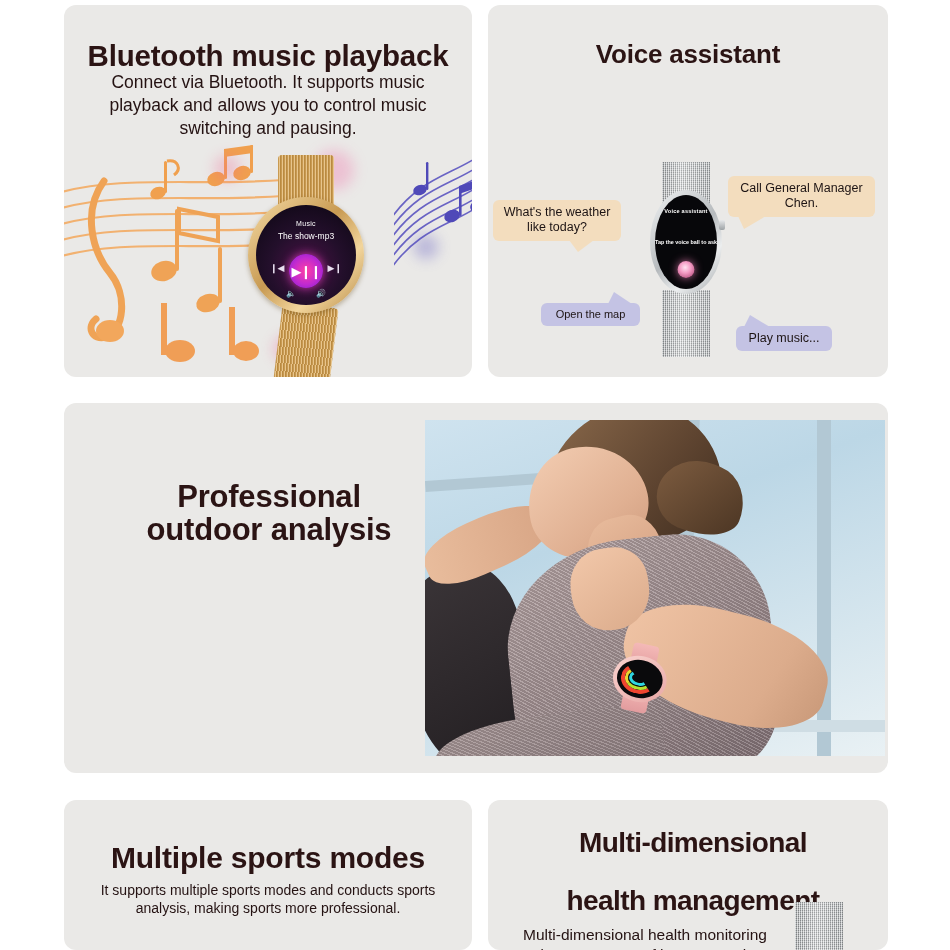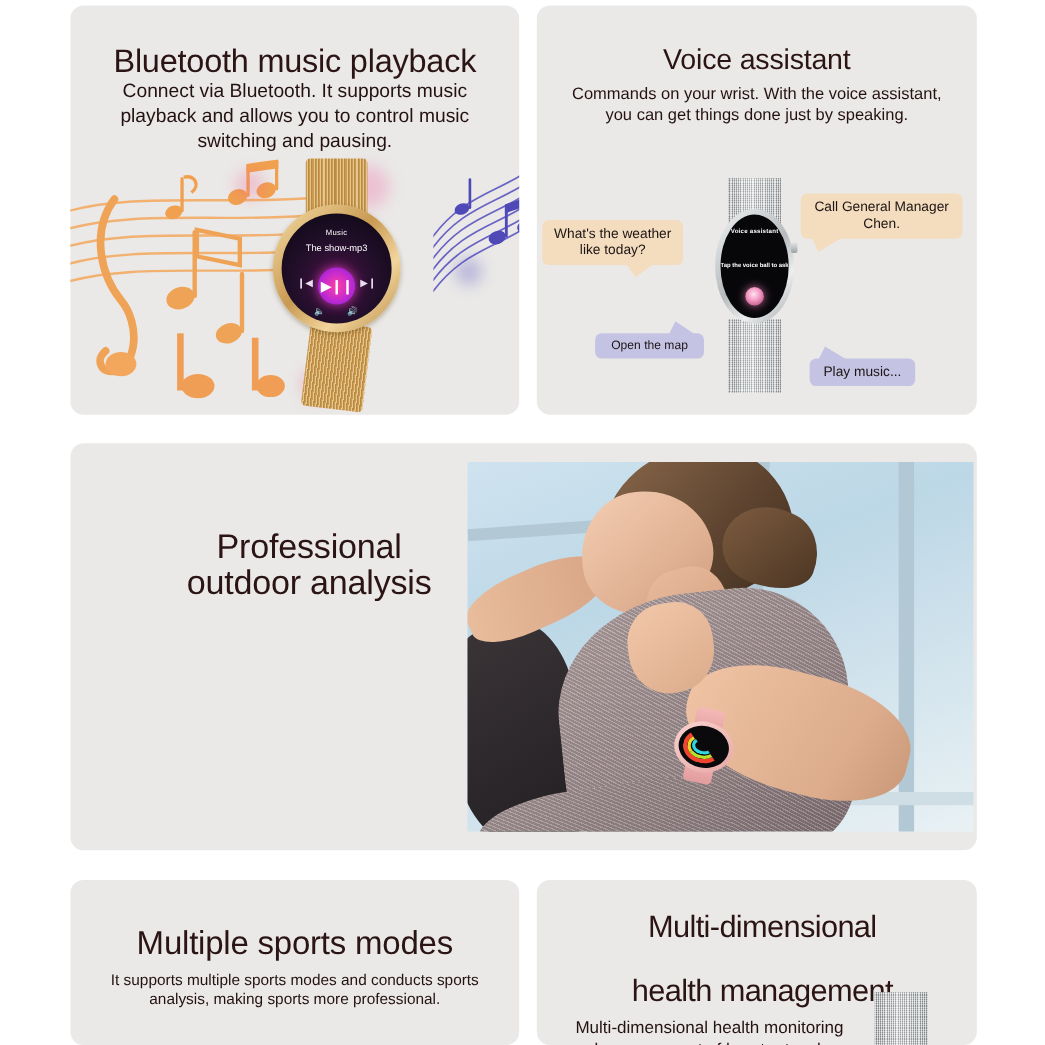--- a/index.html
+++ b/index.html
@@ -14,21 +14,21 @@
   .panel {
     position: absolute;
     background: #eae9e7;
     border-radius: 12px;
     overflow: hidden;
   }
 
   
   .h-title {
     color: #2b1414;
-    font-weight: 400;
+    font-weight: 700;
     text-align: center;
     line-height: 1.06;
     letter-spacing: -0.2px;
   }
   .h-sub {
     color: #241212;
     text-align: center;
     line-height: 1.30;
   }
 
@@ -39,21 +39,21 @@
 
   
   .staff-orange { position: absolute; left: -6px; top: 150px; width: 260px; height: 220px; opacity: .95; }
   .notes-orange-top { position: absolute; left: 78px; top: 140px; width: 170px; height: 70px; }
   
   .staff-blue { position: absolute; left: 330px; top: 95px; width: 160px; height: 200px; }
   
   .glow { position: absolute; border-radius: 50%; filter: blur(7px); }
 
   
-  #gold-watch { position: absolute; left: 176px; top: 139px; width: 132px; height: 225px; }
+  #gold-watch { position: absolute; left: 176px; top: 150px; width: 132px; height: 225px; }
   .gold-band {
     position: absolute; left: 38px; width: 56px;
     background: repeating-linear-gradient(90deg,#c89a52 0 1px,#e8c58c 1px 2px,#b98a41 2px 3px);
     border-radius: 4px;
   }
   .gold-band.top { top: 0; height: 58px; }
   .gold-band.bot { top: 150px; height: 78px; transform: rotate(7deg); }
   .gold-case {
     position: absolute; left: 8px; top: 42px; width: 116px; height: 116px;
     border-radius: 50%;
@@ -132,21 +132,21 @@
   #b-weather .tail { bottom: -11px; left: 76px; border-left: 9px solid transparent; border-right: 16px solid transparent; border-top: 12px solid #f3ddbe; }
   #b-call { left: 728px; top: 176px; width: 147px; font-size: 12.5px; }
   #b-call .tail { bottom: -12px; left: 10px; border-left: 6px solid transparent; border-right: 22px solid transparent; border-top: 13px solid #f3ddbe; }
   #b-map { left: 541px; top: 303px; width: 99px; font-size: 11px; }
   #b-map .tail { top: -11px; right: 8px; border-left: 6px solid transparent; border-right: 18px solid transparent; border-bottom: 12px solid #c4c3e4; }
   #b-play { left: 736px; top: 326px; width: 96px; font-size: 12.5px; }
   #b-play .tail { top: -11px; left: 8px; border-left: 6px solid transparent; border-right: 20px solid transparent; border-bottom: 12px solid #c4c3e4; }
 
   
   #p-sports { left: 64px; top: 403px; width: 824px; height: 370px; }
-  #sports-text { position: absolute; left: 52px; top: 78px; width: 330px; }
+  #sports-text { position: absolute; left: 40px; top: 78px; width: 330px; }
   #sports-text .h-title { font-size: 31px; }
   #sports-text .h-sub { font-size: 17.5px; margin-top: 26px; }
 
   .photo {
     position: absolute; left: 361px; top: 17px; width: 460px; height: 336px;
     background: linear-gradient(160deg,#cfe3ef 0%,#bcd7e6 35%,#e9f1f4 100%);
     overflow: hidden;
   }
   .win-frame { position: absolute; background: #b2c8d4; }
   .fig-hair {
@@ -346,21 +346,20 @@
         </div>
       </div>
     </div>
 
     <div class="h-title" style="position:relative;z-index:3;">Bluetooth music playback</div>
     <div class="h-sub" style="position:relative;z-index:3;">Connect via Bluetooth. It supports music playback and allows you to control music switching and pausing.</div>
   </div>
 
   <div class="panel" id="p-voice">
     <div class="h-title">Voice assistant</div>
-    <div class="h-sub">Commands on your wrist. With the voice assistant, you can get things done just by speaking.</div>
   </div>
 
   <div id="silver-watch">
     <div class="silver-band top"></div>
     <div class="silver-band bot"></div>
     <div class="silver-case">
       <div class="silver-crown"></div>
       <div class="watch-face-voice">
         <div class="wf-lbl wf-voice-title">Voice assistant</div>
         <div class="wf-lbl wf-voice-hint">Tap the voice ball to ask</div>

